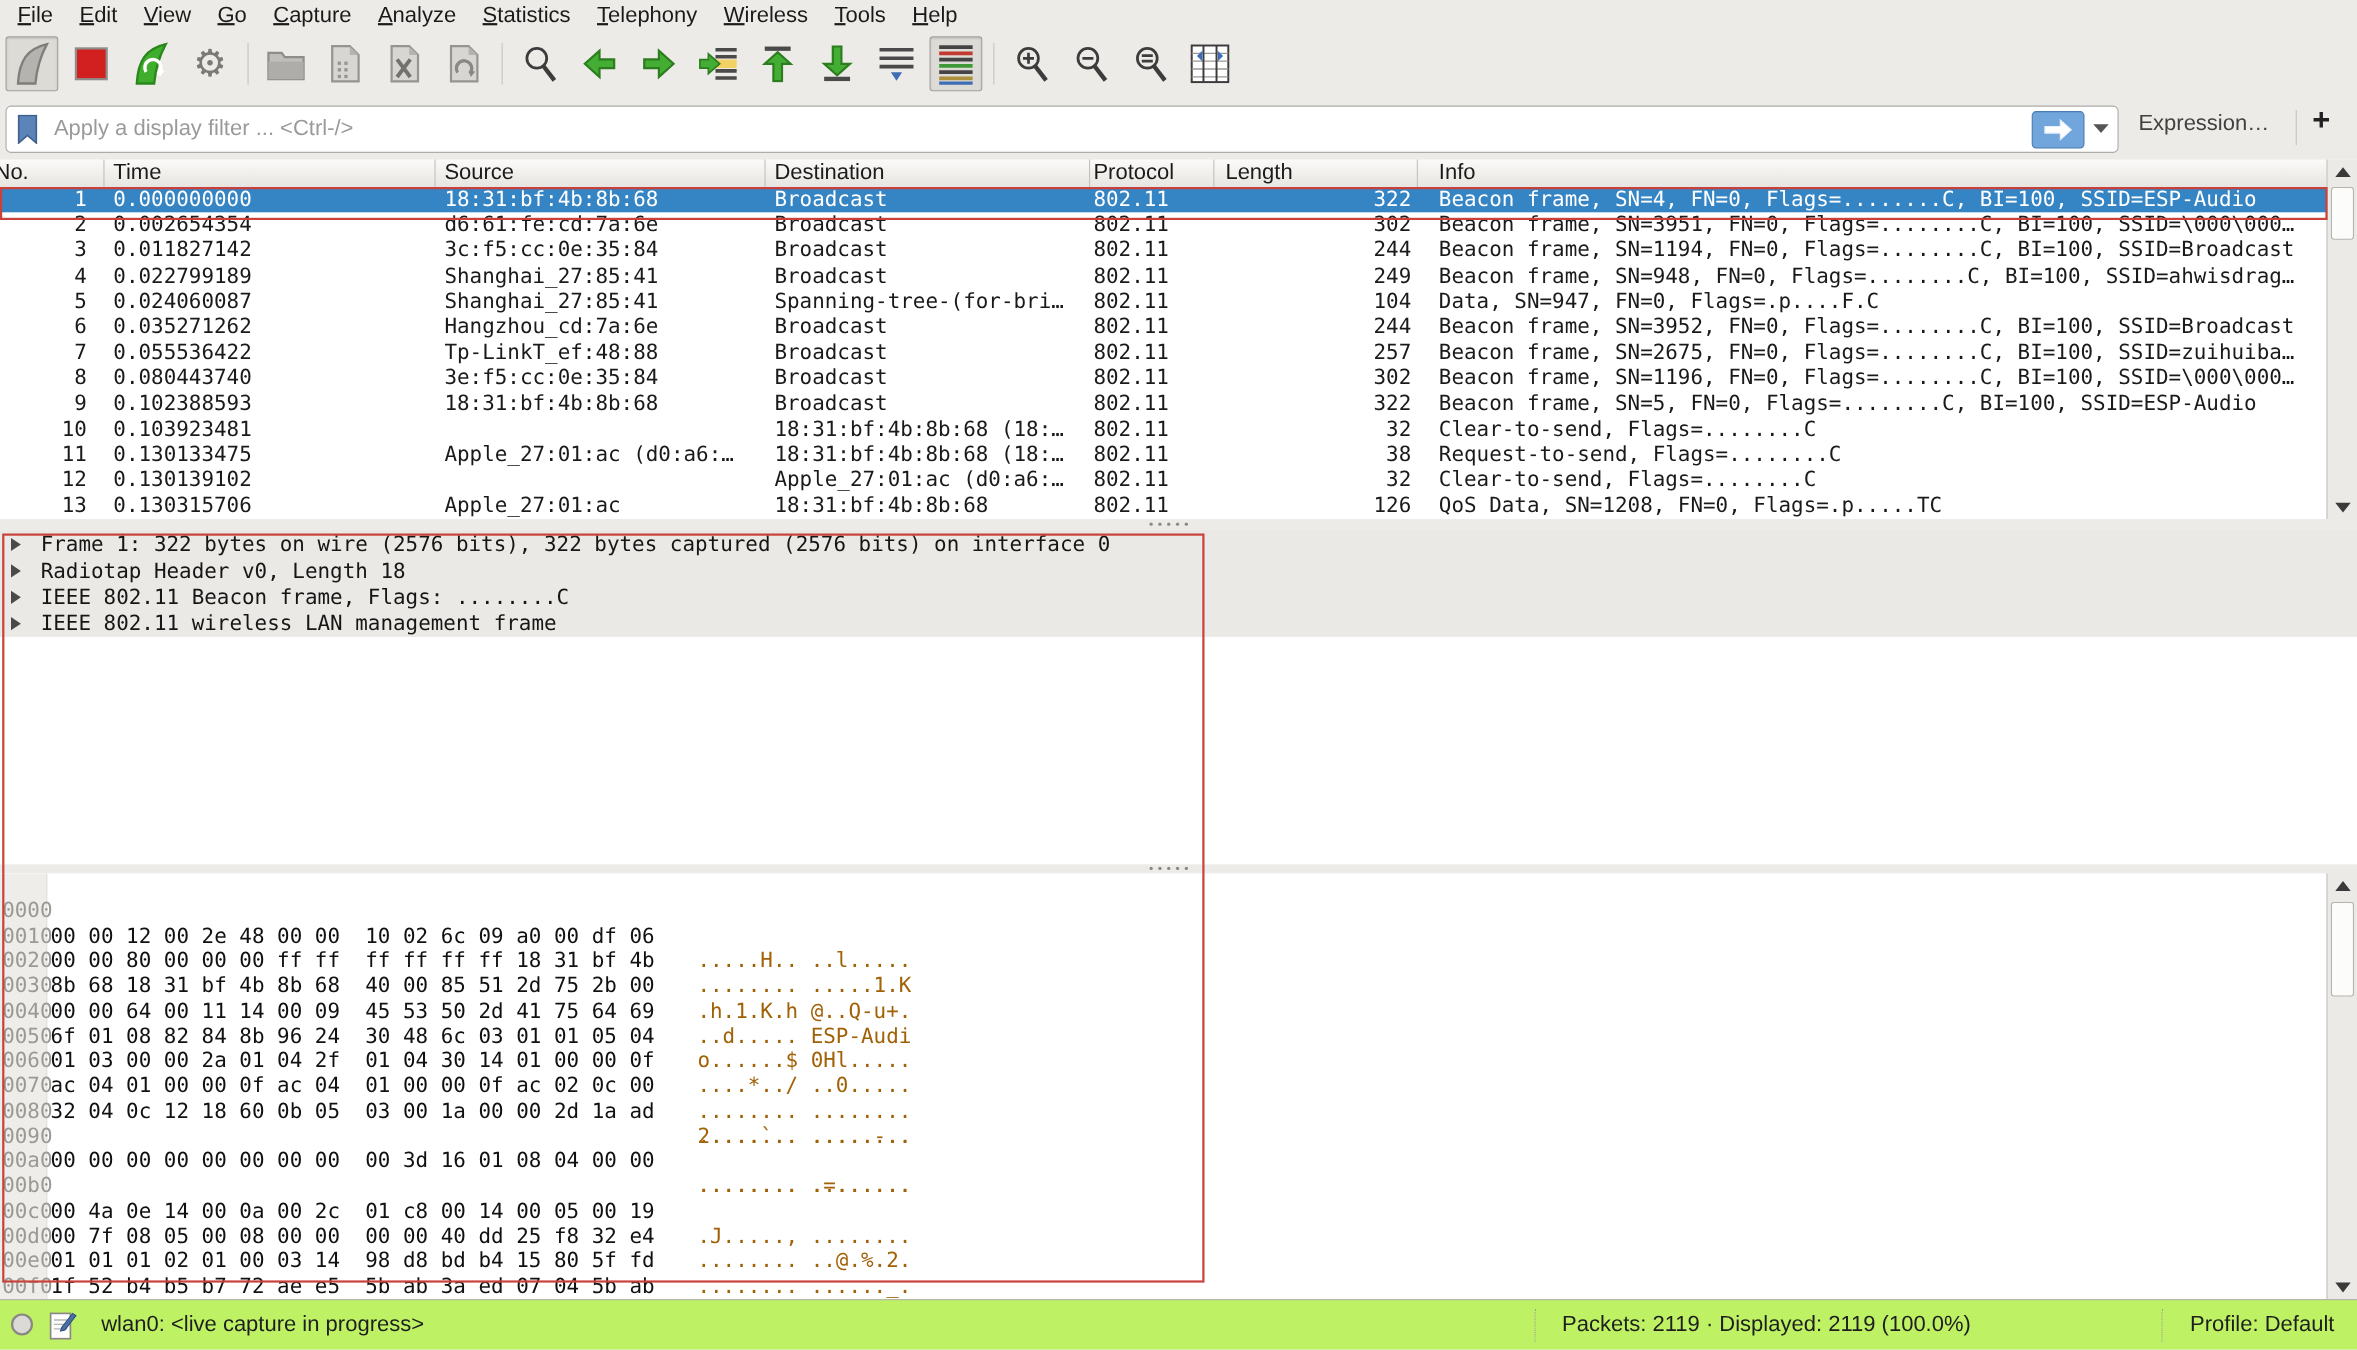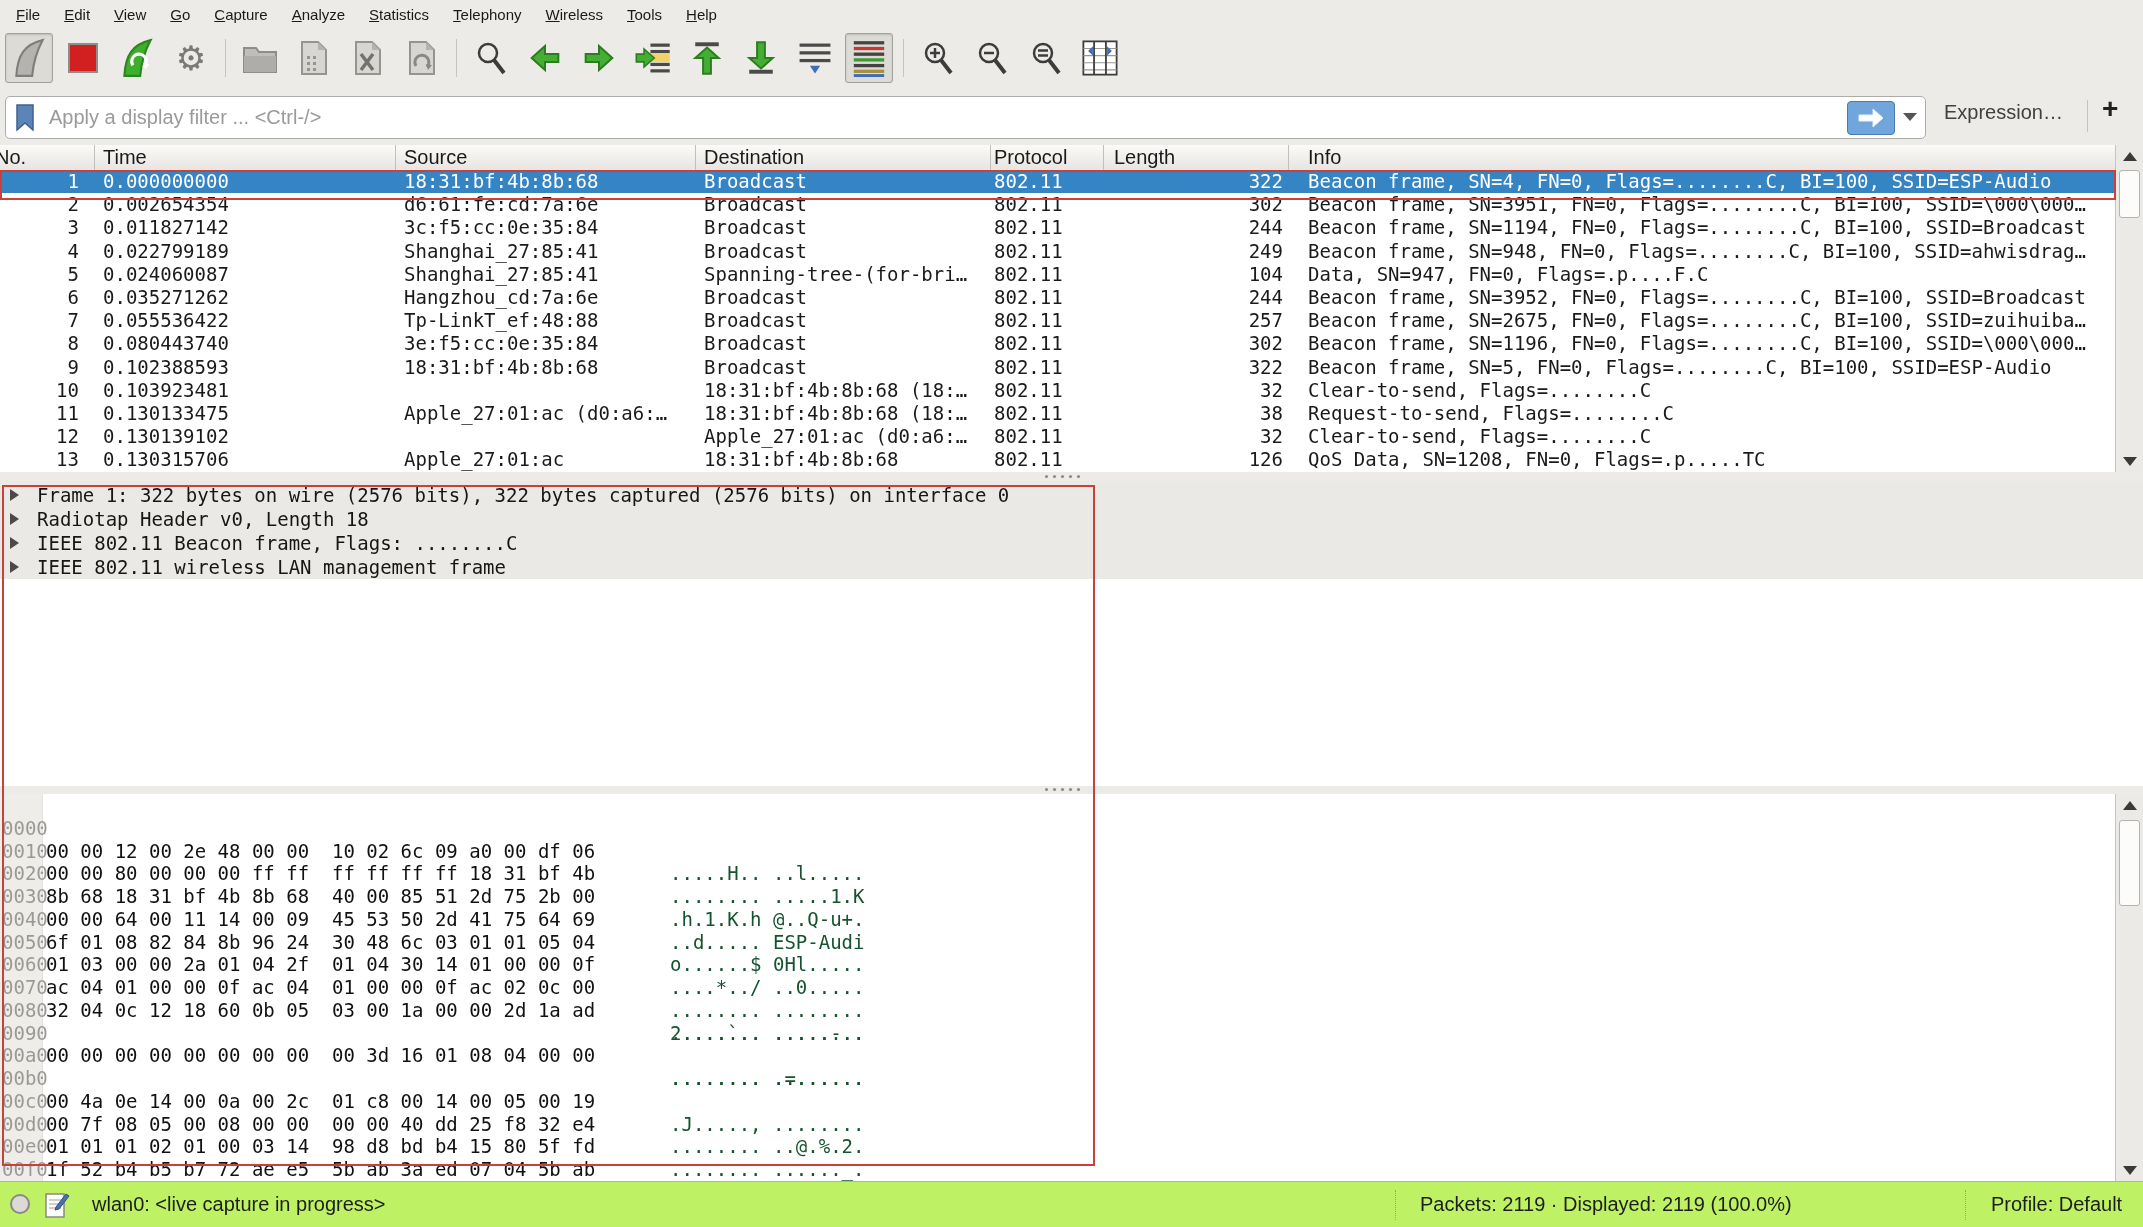--- a/index.html
+++ b/index.html
@@ -1,21 +1,21 @@
 <!DOCTYPE html>
 <html><head>
 <meta charset="utf-8">
 <style>
   html,body{margin:0;padding:0;}
   #app{position:relative;width:2143px;height:1227px;overflow:hidden;
        background:#edebe7;font-family:"Liberation Sans",sans-serif;color:#1a1a1a;
        --sel:#3584c4;--annot:#c8413a;}
   
   #menubar{position:absolute;left:0;top:0;width:100%;height:28px;display:flex;align-items:center;padding-left:4px;}
-  .menu-item{padding:0 12px;font-size:15px;cursor:default;}
+  .menu-item{padding:0 12px;font-size:20px;cursor:default;}
   .mi-label{display:inline-block;}
   .mi-label::first-letter{text-decoration:underline;}
   
   #toolbar{position:absolute;left:0;top:28px;width:100%;height:60px;display:flex;align-items:center;gap:6px;padding-left:5px;}
   .tbtn{width:46px;height:48px;display:flex;align-items:center;justify-content:center;border:1px solid transparent;border-radius:3px;flex:0 0 auto;}
   .tbtn.pressed{background:#dddbd6;border-color:#a3a19d;box-shadow:inset 0 1px 2px rgba(0,0,0,.15);}
   .tsep{width:1px;height:38px;background:#c6c4c0;margin:0 4px;flex:0 0 auto;}
   .glyph{font-size:34px;color:#7c7a76;line-height:1;}
   
   #filterbar{position:absolute;left:0;top:88px;width:100%;height:57px;}
@@ -53,21 +53,21 @@
   .drow{height:24px;display:flex;align-items:center;font-family:"DejaVu Sans Mono",monospace;font-size:19px;color:#161616;white-space:nowrap;}
   .dtri{width:0;height:0;border-top:6px solid transparent;border-bottom:6px solid transparent;border-left:9px solid #4a4a4a;margin-left:10px;flex:0 0 auto;}
   .dtext{margin-left:18px;}
   
   #hexpane{position:absolute;left:0;top:794px;width:2115px;height:387px;background:#fff;overflow:hidden;
            font-family:"DejaVu Sans Mono",monospace;font-size:19px;}
   #hex-offset-col{position:absolute;left:0;top:0;width:42px;height:100%;background:#efedea;border-right:1px solid #e2e0dc;}
   .hexrow{position:relative;height:22.75px;line-height:22.75px;white-space:pre;}
   .h-off{position:absolute;left:2px;color:#9b9993;}
   .h-hex{position:absolute;left:46px;color:#111;}
-  .h-ascii{position:absolute;left:670px;color:#14532d;}
+  .h-ascii{position:absolute;left:634px;color:#a16207;}
   
   .sbar{position:absolute;left:2115px;width:28px;background:#eceae6;border-left:1px solid #c6c4c0;}
   .sb-btn{position:absolute;left:0;width:28px;height:22px;display:flex;align-items:center;justify-content:center;}
   .tri-up{width:0;height:0;border-left:7px solid transparent;border-right:7px solid transparent;border-bottom:9px solid #3a3a3a;}
   .tri-down{width:0;height:0;border-left:7px solid transparent;border-right:7px solid transparent;border-top:9px solid #3a3a3a;}
   .sb-thumb{position:absolute;left:3px;width:21px;background:#fcfcfb;border:1px solid #b5b3af;border-radius:3px;box-sizing:border-box;}
   
   #statusbar{position:absolute;left:0;top:1181px;width:2143px;height:46px;background:#bef264;border-top:1px solid #b3b1af;font-size:20px;}
   #status-led{position:absolute;left:10px;top:12px;width:20px;height:20px;border-radius:50%;border:2px solid #8a8884;background:#dcdad6;box-sizing:border-box;}
   #status-left-text{position:absolute;left:92px;top:11px;color:#1e1e1e;}

